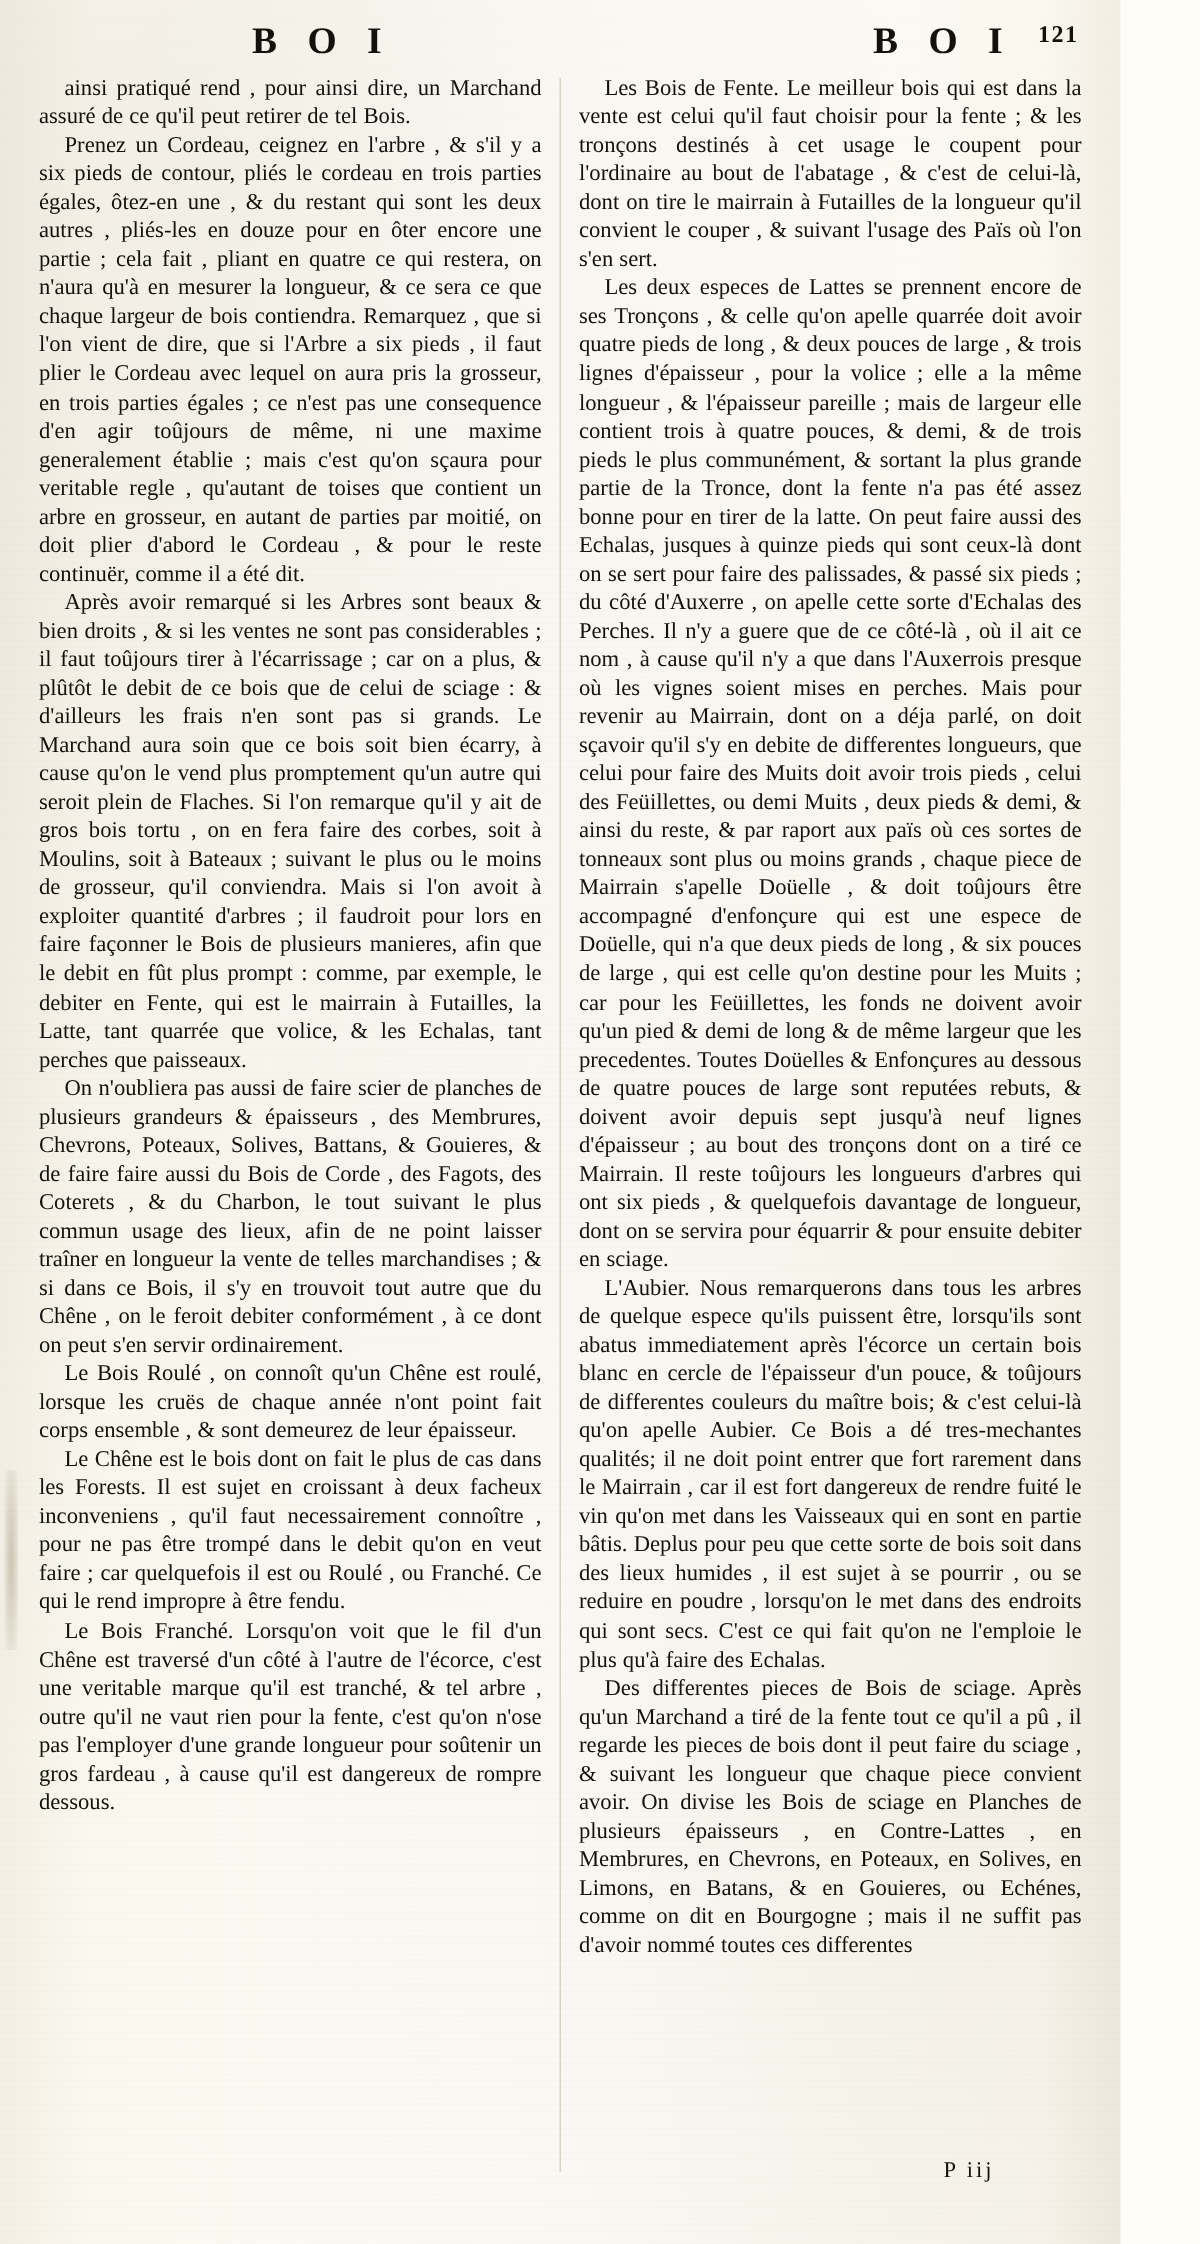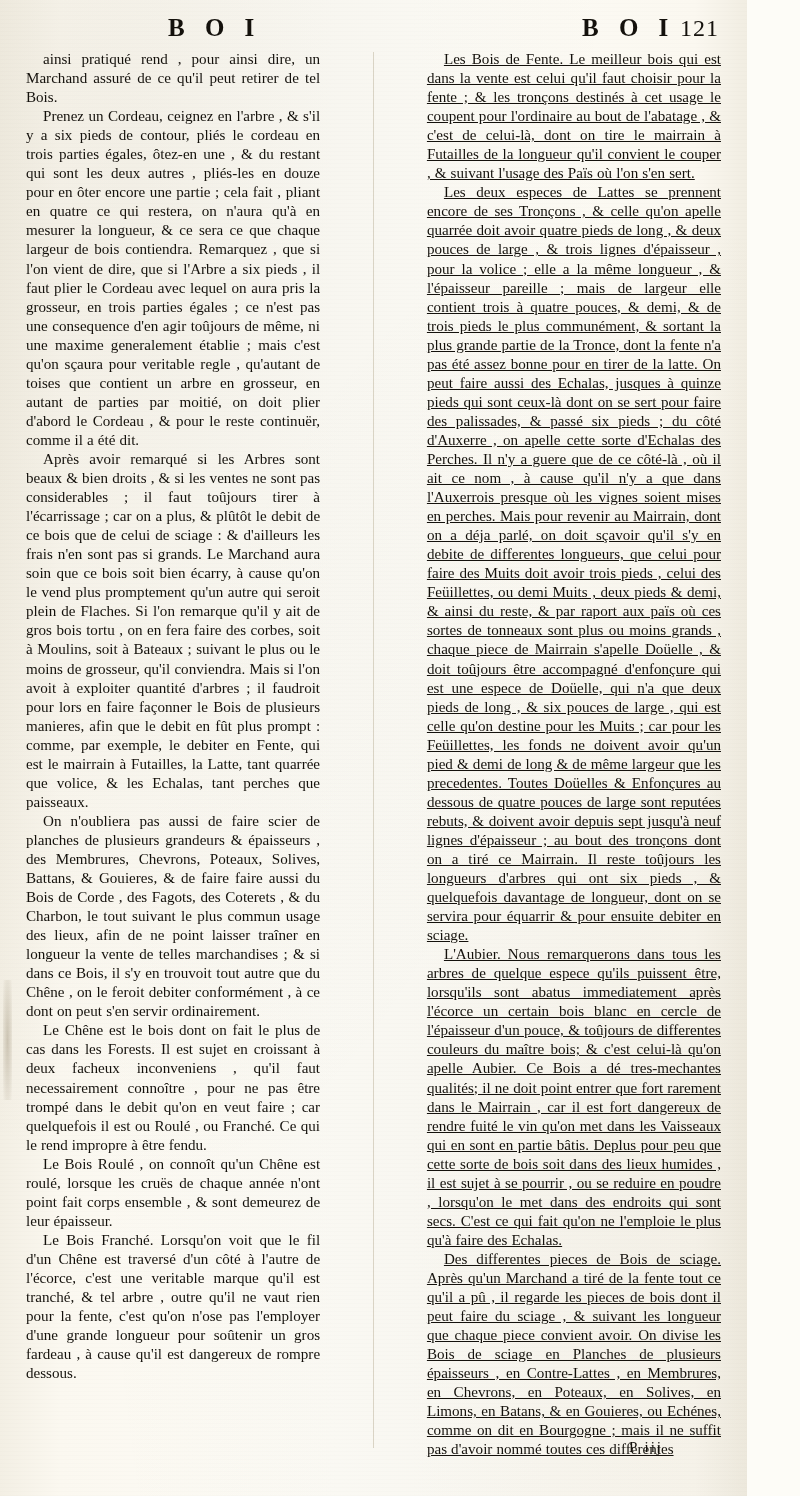--- a/index.html
+++ b/index.html
@@ -43,37 +43,36 @@
     left: 556px;
     top: 0;
     font-size: 25px;
     letter-spacing: 7px;
     font-weight: 600;
   }
   .rh-folio {
     position: absolute;
     right: 2px;
     top: 1px;
-    font-size: 24px;
+    font-size: 16px;
     letter-spacing: 1px;
-    font-weight: 400;
+    font-weight: 700;
   }
   .columns {
     display: flex;
     flex-direction: row;
     justify-content: flex-start;
     height: 1404px;
-    gap: 41px;
   }
   .col {
     width: 352px;
     position: relative;
   }
   .col-left { padding-right: 6px; }
-  .col-right { padding-left: 6px; text-decoration: underline; }
+  .col-right { padding-left: 6px; }
   .rule {
     width: 1px;
     background: #cfc8b6;
     margin: 2px 6px 6px 6px;
     opacity: .75;
   }
   p {
     margin: 0;
     font-size: 15.1px;
     line-height: 19.05px;
@@ -123,22 +122,22 @@
     <div class="rh-folio">121</div>
   </div>
 
   <div class="columns">
 
     <div class="col col-left">
       <p>ainsi pratiqué rend , pour ainsi dire, un Marchand assuré de ce qu'il peut retirer de tel Bois.</p>
       <p>Prenez un Cordeau, ceignez en l'arbre , &amp; s'il y a six pieds de contour, pliés le cordeau en trois parties égales, ôtez-en une , &amp; du restant qui sont les deux autres , pliés-les en douze pour en ôter encore une partie ; cela fait , pliant en quatre ce qui restera, on n'aura qu'à en mesurer la longueur, &amp; ce sera ce que chaque largeur de bois contiendra. Remarquez , que si l'on vient de dire, que si l'Arbre a six pieds , il faut plier le Cordeau avec lequel on aura pris la grosseur, en trois parties égales ; ce n'est pas une consequence d'en agir toûjours de même, ni une maxime generalement établie ; mais c'est qu'on sçaura pour veritable regle , qu'autant de toises que contient un arbre en grosseur, en autant de parties par moitié, on doit plier d'abord le Cordeau , &amp; pour le reste continuër, comme il a été dit.</p>
       <p>Après avoir remarqué si les Arbres sont beaux &amp; bien droits , &amp; si les ventes ne sont pas considerables ; il faut toûjours tirer à l'écarrissage ; car on a plus, &amp; plûtôt le debit de ce bois que de celui de sciage : &amp; d'ailleurs les frais n'en sont pas si grands. Le Marchand aura soin que ce bois soit bien écarry, à cause qu'on le vend plus promptement qu'un autre qui seroit plein de Flaches. Si l'on remarque qu'il y ait de gros bois tortu , on en fera faire des corbes, soit à Moulins, soit à Bateaux ; suivant le plus ou le moins de grosseur, qu'il conviendra. Mais si l'on avoit à exploiter quantité d'arbres ; il faudroit pour lors en faire façonner le Bois de plusieurs manieres, afin que le debit en fût plus prompt : comme, par exemple, le debiter en Fente, qui est le mairrain à Futailles, la Latte, tant quarrée que volice, &amp; les Echalas, tant perches que paisseaux.</p>
       <p>On n'oubliera pas aussi de faire scier de planches de plusieurs grandeurs &amp; épaisseurs , des Membrures, Chevrons, Poteaux, Solives, Battans, &amp; Gouieres, &amp; de faire faire aussi du Bois de Corde , des Fagots, des Coterets , &amp; du Charbon, le tout suivant le plus commun usage des lieux, afin de ne point laisser traîner en longueur la vente de telles marchandises ; &amp; si dans ce Bois, il s'y en trouvoit tout autre que du Chêne , on le feroit debiter conformément , à ce dont on peut s'en servir ordinairement.</p>
+      <p>Le Bois Roulé , on connoît qu'un Chêne est roulé, lorsque les cruës de chaque année n'ont point fait corps ensemble , &amp; sont demeurez de leur épaisseur.</p>
       <p>Le Chêne est le bois dont on fait le plus de cas dans les Forests. Il est sujet en croissant à deux facheux inconveniens , qu'il faut necessairement connoître , pour ne pas être trompé dans le debit qu'on en veut faire ; car quelquefois il est ou Roulé , ou Franché. Ce qui le rend impropre à être fendu.</p>
-      <p>Le Bois Roulé , on connoît qu'un Chêne est roulé, lorsque les cruës de chaque année n'ont point fait corps ensemble , &amp; sont demeurez de leur épaisseur.</p>
       <p>Le Bois Franché. Lorsqu'on voit que le fil d'un Chêne est traversé d'un côté à l'autre de l'écorce, c'est une veritable marque qu'il est tranché, &amp; tel arbre , outre qu'il ne vaut rien pour la fente, c'est qu'on n'ose pas l'employer d'une grande longueur pour soûtenir un gros fardeau , à cause qu'il est dangereux de rompre dessous.</p>
     </div>
 
     <div class="rule"></div>
 
     <div class="col col-right">
       <p>Les Bois de Fente. Le meilleur bois qui est dans la vente est celui qu'il faut choisir pour la fente ; &amp; les tronçons destinés à cet usage le coupent pour l'ordinaire au bout de l'abatage , &amp; c'est de celui-là, dont on tire le mairrain à Futailles de la longueur qu'il convient le couper , &amp; suivant l'usage des Païs où l'on s'en sert.</p>
       <p>Les deux especes de Lattes se prennent encore de ses Tronçons , &amp; celle qu'on apelle quarrée doit avoir quatre pieds de long , &amp; deux pouces de large , &amp; trois lignes d'épaisseur , pour la volice ; elle a la même longueur , &amp; l'épaisseur pareille ; mais de largeur elle contient trois à quatre pouces, &amp; demi, &amp; de trois pieds le plus communément, &amp; sortant la plus grande partie de la Tronce, dont la fente n'a pas été assez bonne pour en tirer de la latte. On peut faire aussi des Echalas, jusques à quinze pieds qui sont ceux-là dont on se sert pour faire des palissades, &amp; passé six pieds ; du côté d'Auxerre , on apelle cette sorte d'Echalas des Perches. Il n'y a guere que de ce côté-là , où il ait ce nom , à cause qu'il n'y a que dans l'Auxerrois presque où les vignes soient mises en perches. Mais pour revenir au Mairrain, dont on a déja parlé, on doit sçavoir qu'il s'y en debite de differentes longueurs, que celui pour faire des Muits doit avoir trois pieds , celui des Feüillettes, ou demi Muits , deux pieds &amp; demi, &amp; ainsi du reste, &amp; par raport aux païs où ces sortes de tonneaux sont plus ou moins grands , chaque piece de Mairrain s'apelle Doüelle , &amp; doit toûjours être accompagné d'enfonçure qui est une espece de Doüelle, qui n'a que deux pieds de long , &amp; six pouces de large , qui est celle qu'on destine pour les Muits ; car pour les Feüillettes, les fonds ne doivent avoir qu'un pied &amp; demi de long &amp; de même largeur que les precedentes. Toutes Doüelles &amp; Enfonçures au dessous de quatre pouces de large sont reputées rebuts, &amp; doivent avoir depuis sept jusqu'à neuf lignes d'épaisseur ; au bout des tronçons dont on a tiré ce Mairrain. Il reste toûjours les longueurs d'arbres qui ont six pieds , &amp; quelquefois davantage de longueur, dont on se servira pour équarrir &amp; pour ensuite debiter en sciage.</p>
       <p>L'Aubier. Nous remarquerons dans tous les arbres de quelque espece qu'ils puissent être, lorsqu'ils sont abatus immediatement après l'écorce un certain bois blanc en cercle de l'épaisseur d'un pouce, &amp; toûjours de differentes couleurs du maître bois; &amp; c'est celui-là qu'on apelle Aubier. Ce Bois a dé tres-mechantes qualités; il ne doit point entrer que fort rarement dans le Mairrain , car il est fort dangereux de rendre fuité le vin qu'on met dans les Vaisseaux qui en sont en partie bâtis. Deplus pour peu que cette sorte de bois soit dans des lieux humides , il est sujet à se pourrir , ou se reduire en poudre , lorsqu'on le met dans des endroits qui sont secs. C'est ce qui fait qu'on ne l'emploie le plus qu'à faire des Echalas.</p>
       <p>Des differentes pieces de Bois de sciage. Après qu'un Marchand a tiré de la fente tout ce qu'il a pû , il regarde les pieces de bois dont il peut faire du sciage , &amp; suivant les longueur que chaque piece convient avoir. On divise les Bois de sciage en Planches de plusieurs épaisseurs , en Contre-Lattes , en Membrures, en Chevrons, en Poteaux, en Solives, en Limons, en Batans, &amp; en Gouieres, ou Echénes, comme on dit en Bourgogne ; mais il ne suffit pas d'avoir nommé toutes ces differentes</p>

